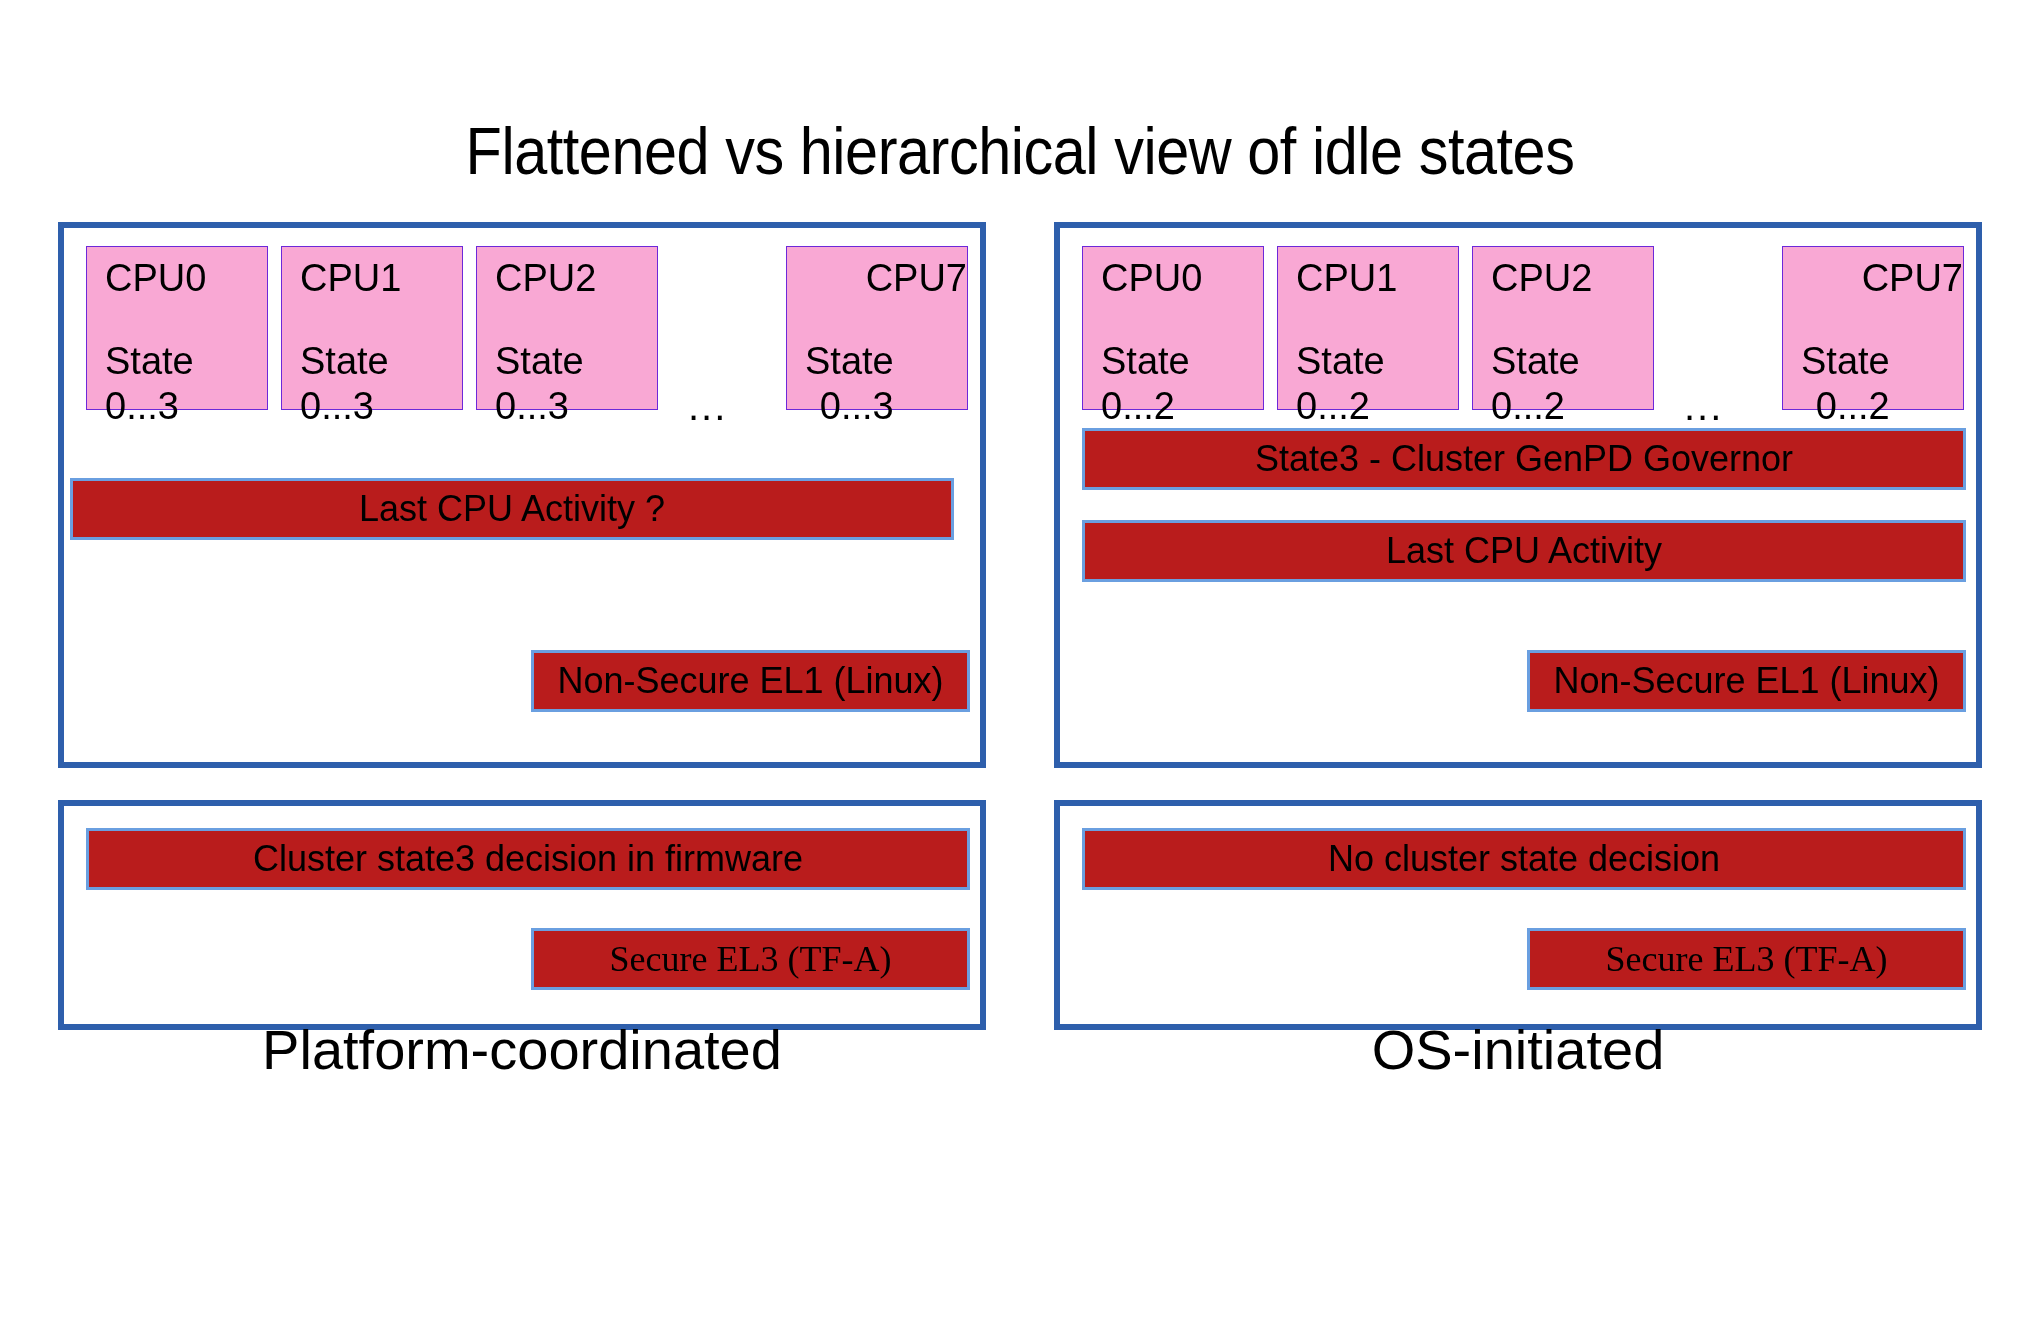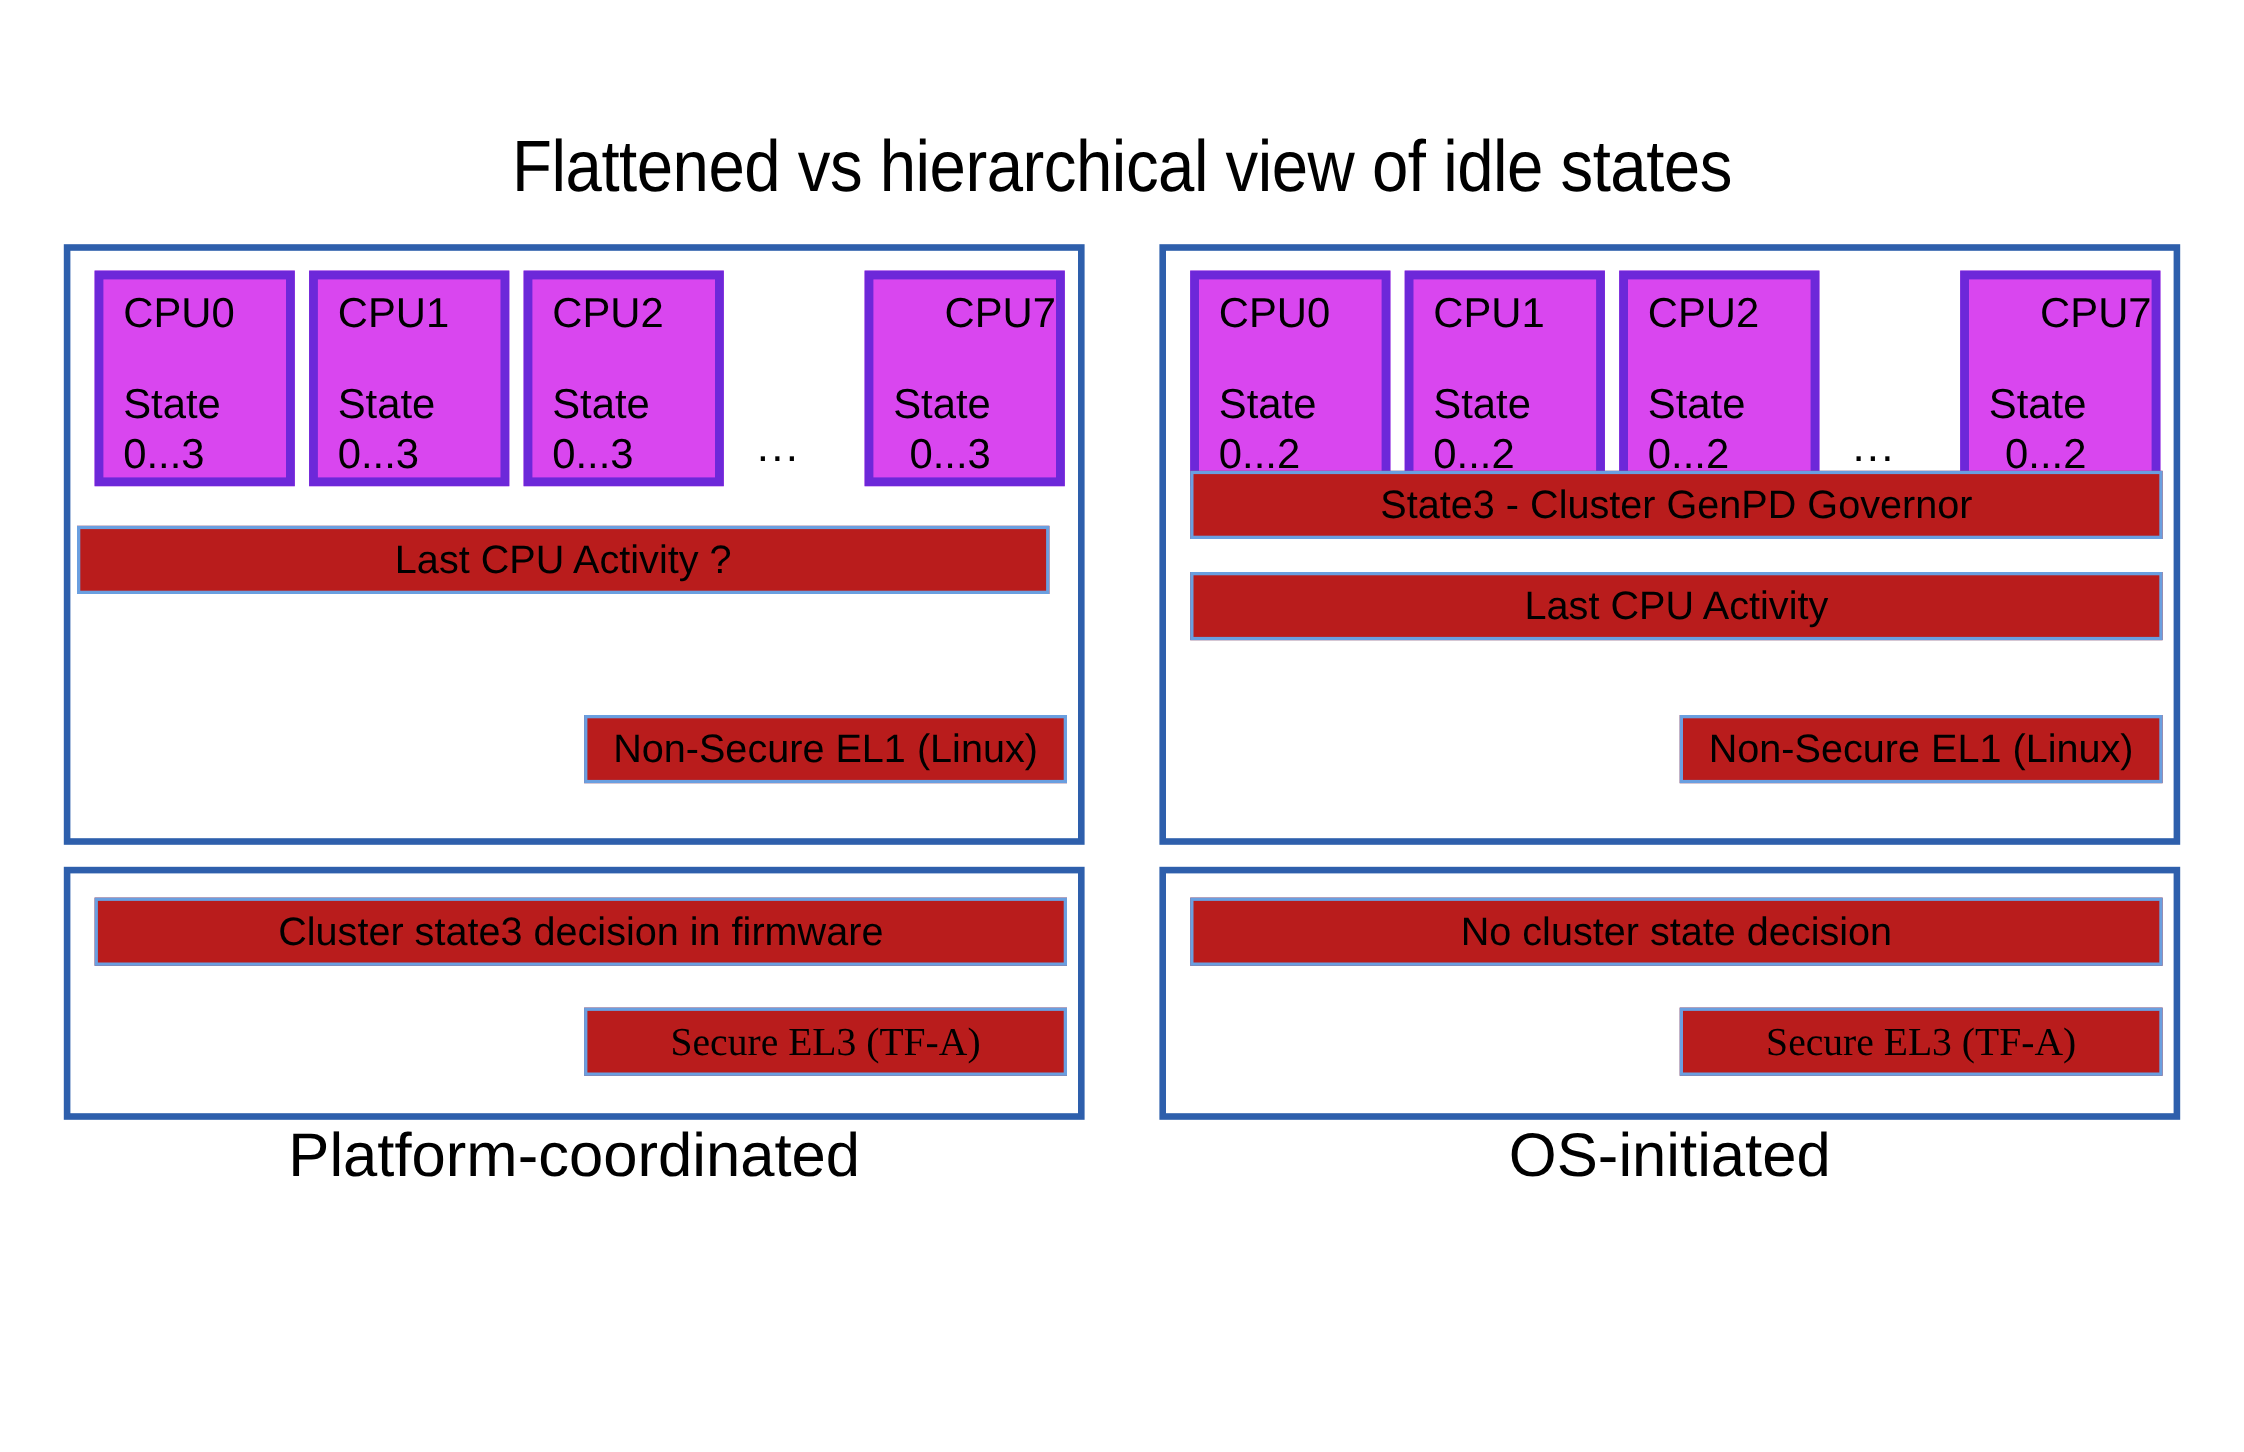--- a/index.html
+++ b/index.html
@@ -46,39 +46,39 @@
     position: relative;
     box-sizing: border-box;
     border: 6px solid #2E5FAC;
     background: #ffffff;
   }
   .frame.os-frame {
     height: 546px;
   }
   .frame.fw-frame {
     height: 230px;
-    margin-top: 20px;
+    margin-top: 32px;
   }
 
   
   .cpu-row {
     position: absolute;
     left: 22px;
     top: 18px;
     width: 884px;
     height: 196px;
   }
   .cpu-box {
     position: absolute;
     top: 0;
     width: 182px;
-    height: 196px;
+    height: 164px;
     box-sizing: border-box;
-    border: 8px solid #6d28d9;
-    background: #d946ef;
+    border: 1px solid #6d28d9;
+    background: #f9a8d4;
     padding: 12px 0 0 18px;
   }
   .cpu-box .cpu-name {
     font-size: 38px;
     line-height: 1.05;
     white-space: nowrap;
   }
   .cpu-box .cpu-state {
     position: absolute;
     left: 18px;

